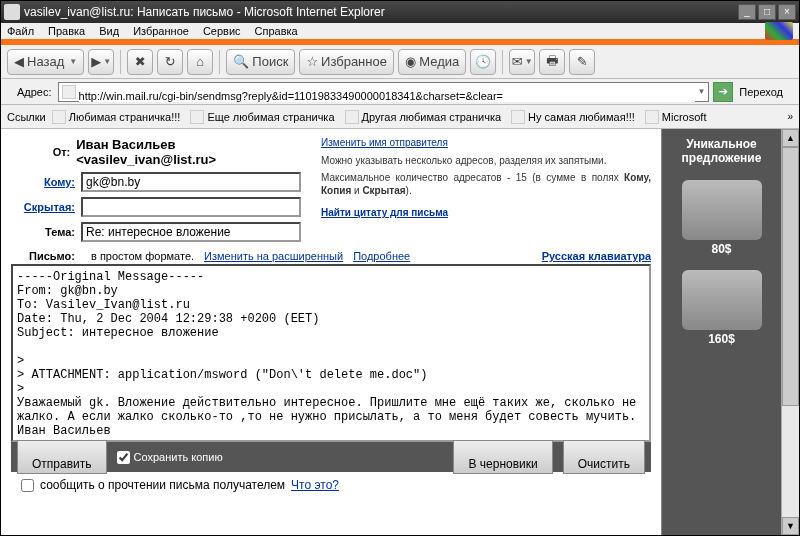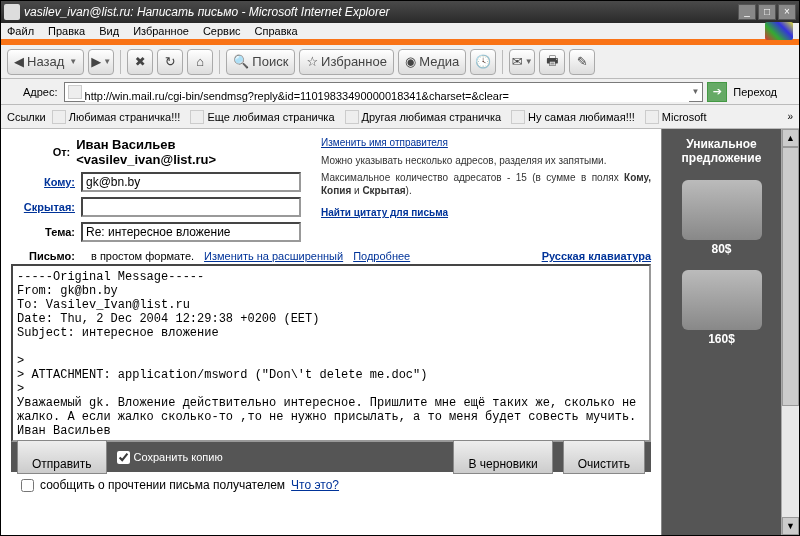--- a/index.html
+++ b/index.html
@@ -1,30 +1,30 @@
 <!DOCTYPE html>
 <html><head>
 <meta charset="utf-8">
 <style>
 * { box-sizing: border-box; margin: 0; padding: 0; }
 body { font-family: Tahoma, Arial, sans-serif; font-size: 11px; background: #fff; width: 800px; height: 536px; overflow: hidden; }
 .window { border: 1px solid #000; width: 800px; height: 536px; display: flex; flex-direction: column; }
 .titlebar { background: linear-gradient(#4a4a4a, #2a2a2a); color: #fff; height: 22px; display: flex; align-items: center; padding: 0 3px; font-size: 12px; }
 .titlebar .icon { width: 16px; height: 16px; margin-right: 4px; background: #ddd; border-radius: 2px; }
-.titlebar .title { flex: 1; font-style: italic; }
+.titlebar .title { flex: 1; }
 .titlebar .winbtn { width: 18px; height: 16px; margin-left: 2px; background: #888; border: 1px solid #555; color: #fff; text-align: center; line-height: 13px; font-size: 10px; cursor: pointer; }
 .menubar { height: 22px; display: flex; align-items: center; padding: 0 6px; border-bottom: 6px solid #f97316; background: #f0f0f0; }
 .menubar .menu { margin-right: 14px; cursor: pointer; }
 .menubar .logo { margin-left: auto; width: 28px; height: 18px; background: linear-gradient(45deg,#d33,#3a3,#33d,#dd3); border-radius: 2px; }
 .toolbar { height: 34px; display: flex; align-items: center; padding: 0 6px; border-bottom: 1px solid #bbb; background: #f0f0f0; gap: 4px; }
 .tbtn { width: 26px; height: 26px; border: 1px solid #aaa; border-radius: 4px; background: linear-gradient(#fff,#ddd); display: flex; align-items: center; justify-content: center; cursor: pointer; font-size: 13px; color: #444; }
 .tbtn.wide { width: auto; padding: 0 6px; gap: 3px; }
 .tsep { width: 1px; height: 24px; background: #bbb; margin: 0 2px; }
 .drop { font-size: 8px; color: #666; margin-left: 2px; }
-.addrbar { height: 26px; display: flex; align-items: center; padding: 0 22px; border-bottom: 1px solid #bbb; background: #f0f0f0; gap: 4px; }
+.addrbar { height: 26px; display: flex; align-items: center; padding: 0 16px; border-bottom: 1px solid #bbb; background: #f0f0f0; gap: 4px; }
 .addrbar label { margin-right: 2px; }
 .addrbar .urlbox { flex: 1; height: 20px; border: 1px solid #7a7a7a; background: #fff; display: flex; align-items: center; padding: 0 3px; }
 .addrbar .urlbox .pgicon { width: 14px; height: 14px; background: #eee; border: 1px solid #ccc; margin-right: 3px; }
 .addrbar .urlbox input { border: none; flex: 1; font-size: 11px; outline: none; margin-top: 8px; }
 .gobtn { width: 20px; height: 20px; background: #6a6; border: 1px solid #494; color: #fff; display: flex; align-items: center; justify-content: center; cursor: pointer; }
 .golabel { margin-left: 2px; }
 .linksbar { height: 24px; display: flex; align-items: center; padding: 0 6px; border-bottom: 1px solid #bbb; background: #f0f0f0; gap: 2px; overflow: hidden; white-space: nowrap; }
 .linksbar .lk { display: flex; align-items: center; gap: 3px; padding: 0 4px; cursor: pointer; }
 .linksbar .lkicon { width: 14px; height: 14px; background: #eee; border: 1px solid #ccc; }
 .linksbar .chev { margin-left: auto; font-size: 10px; cursor: pointer; }

